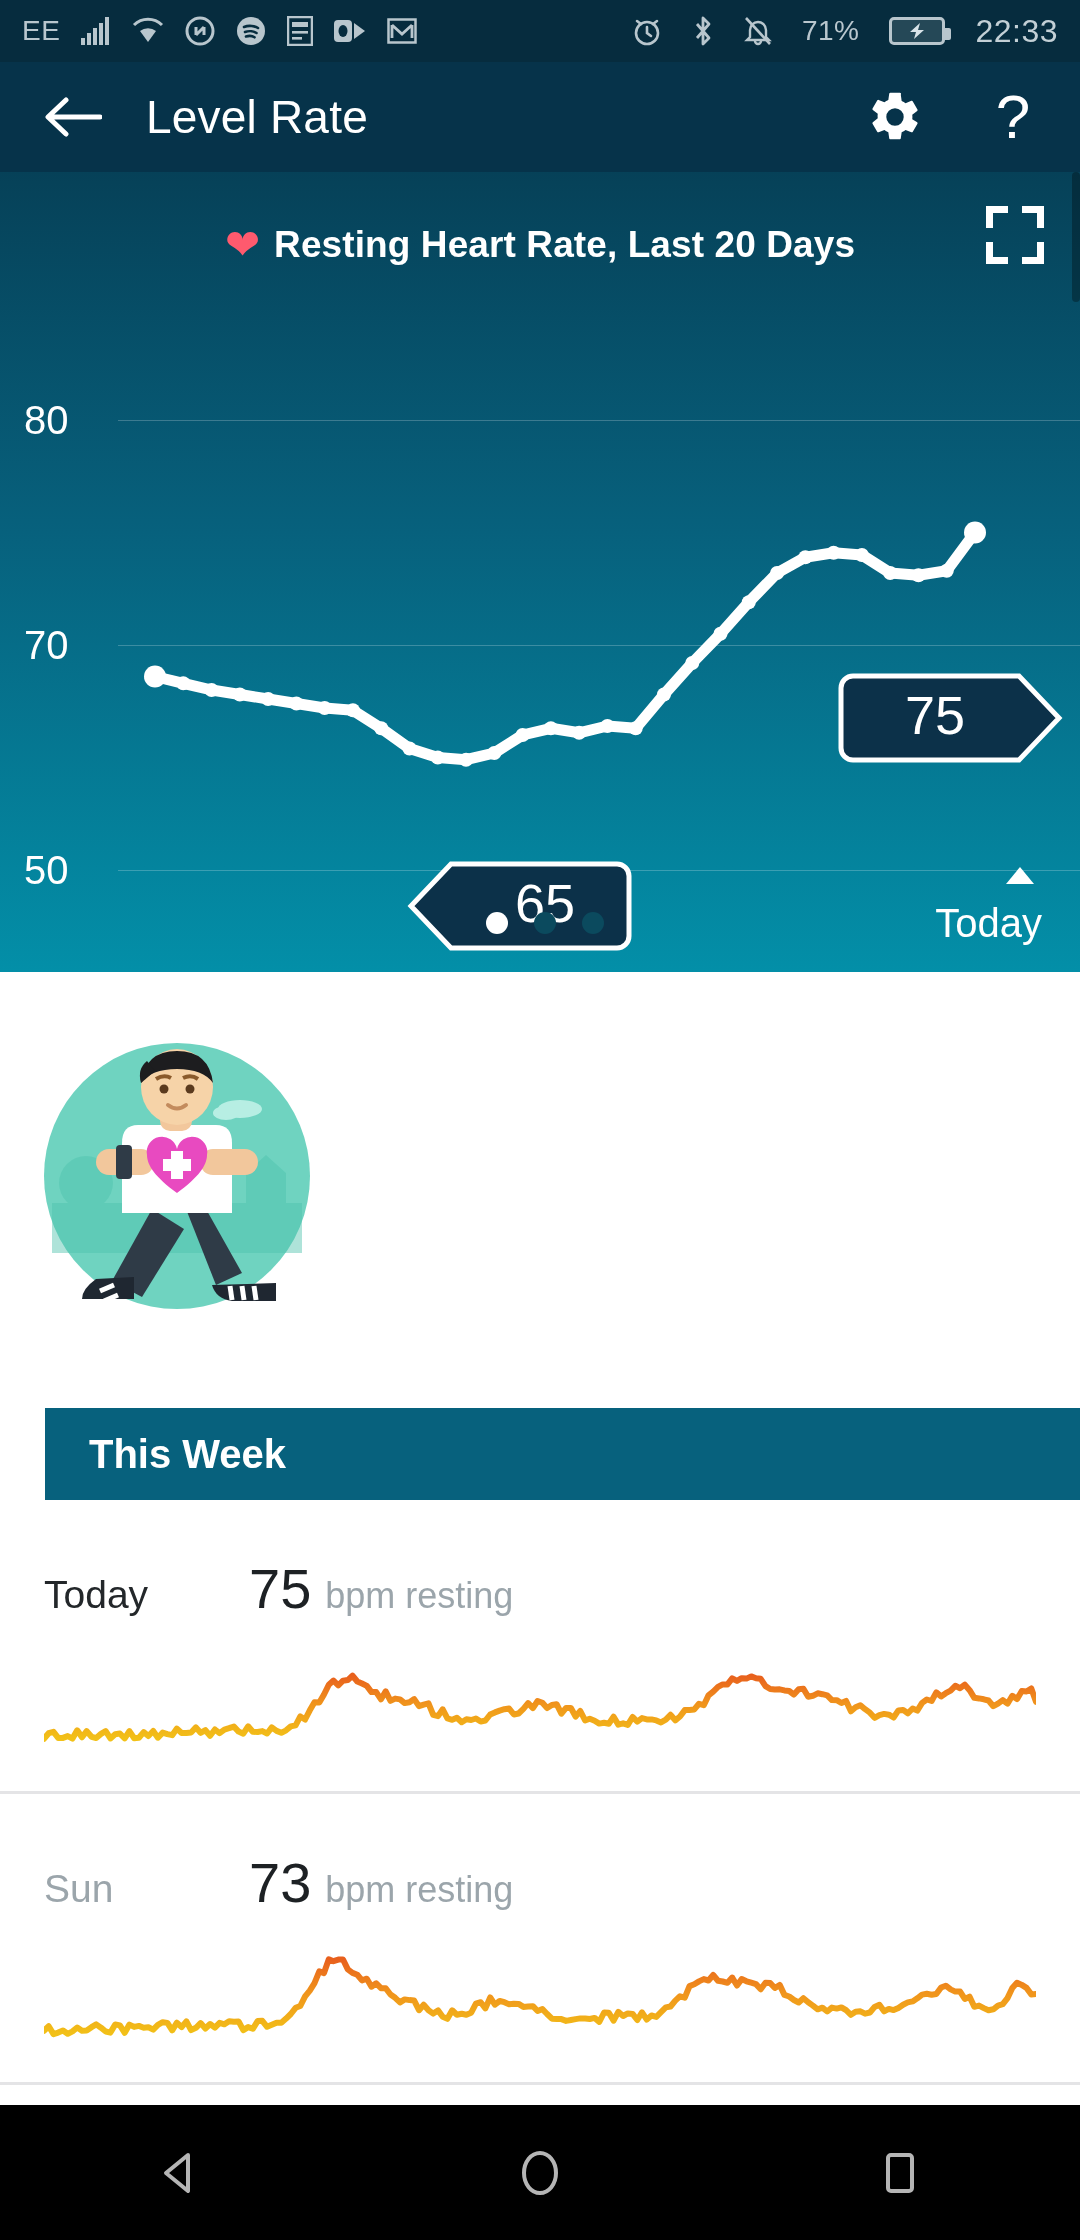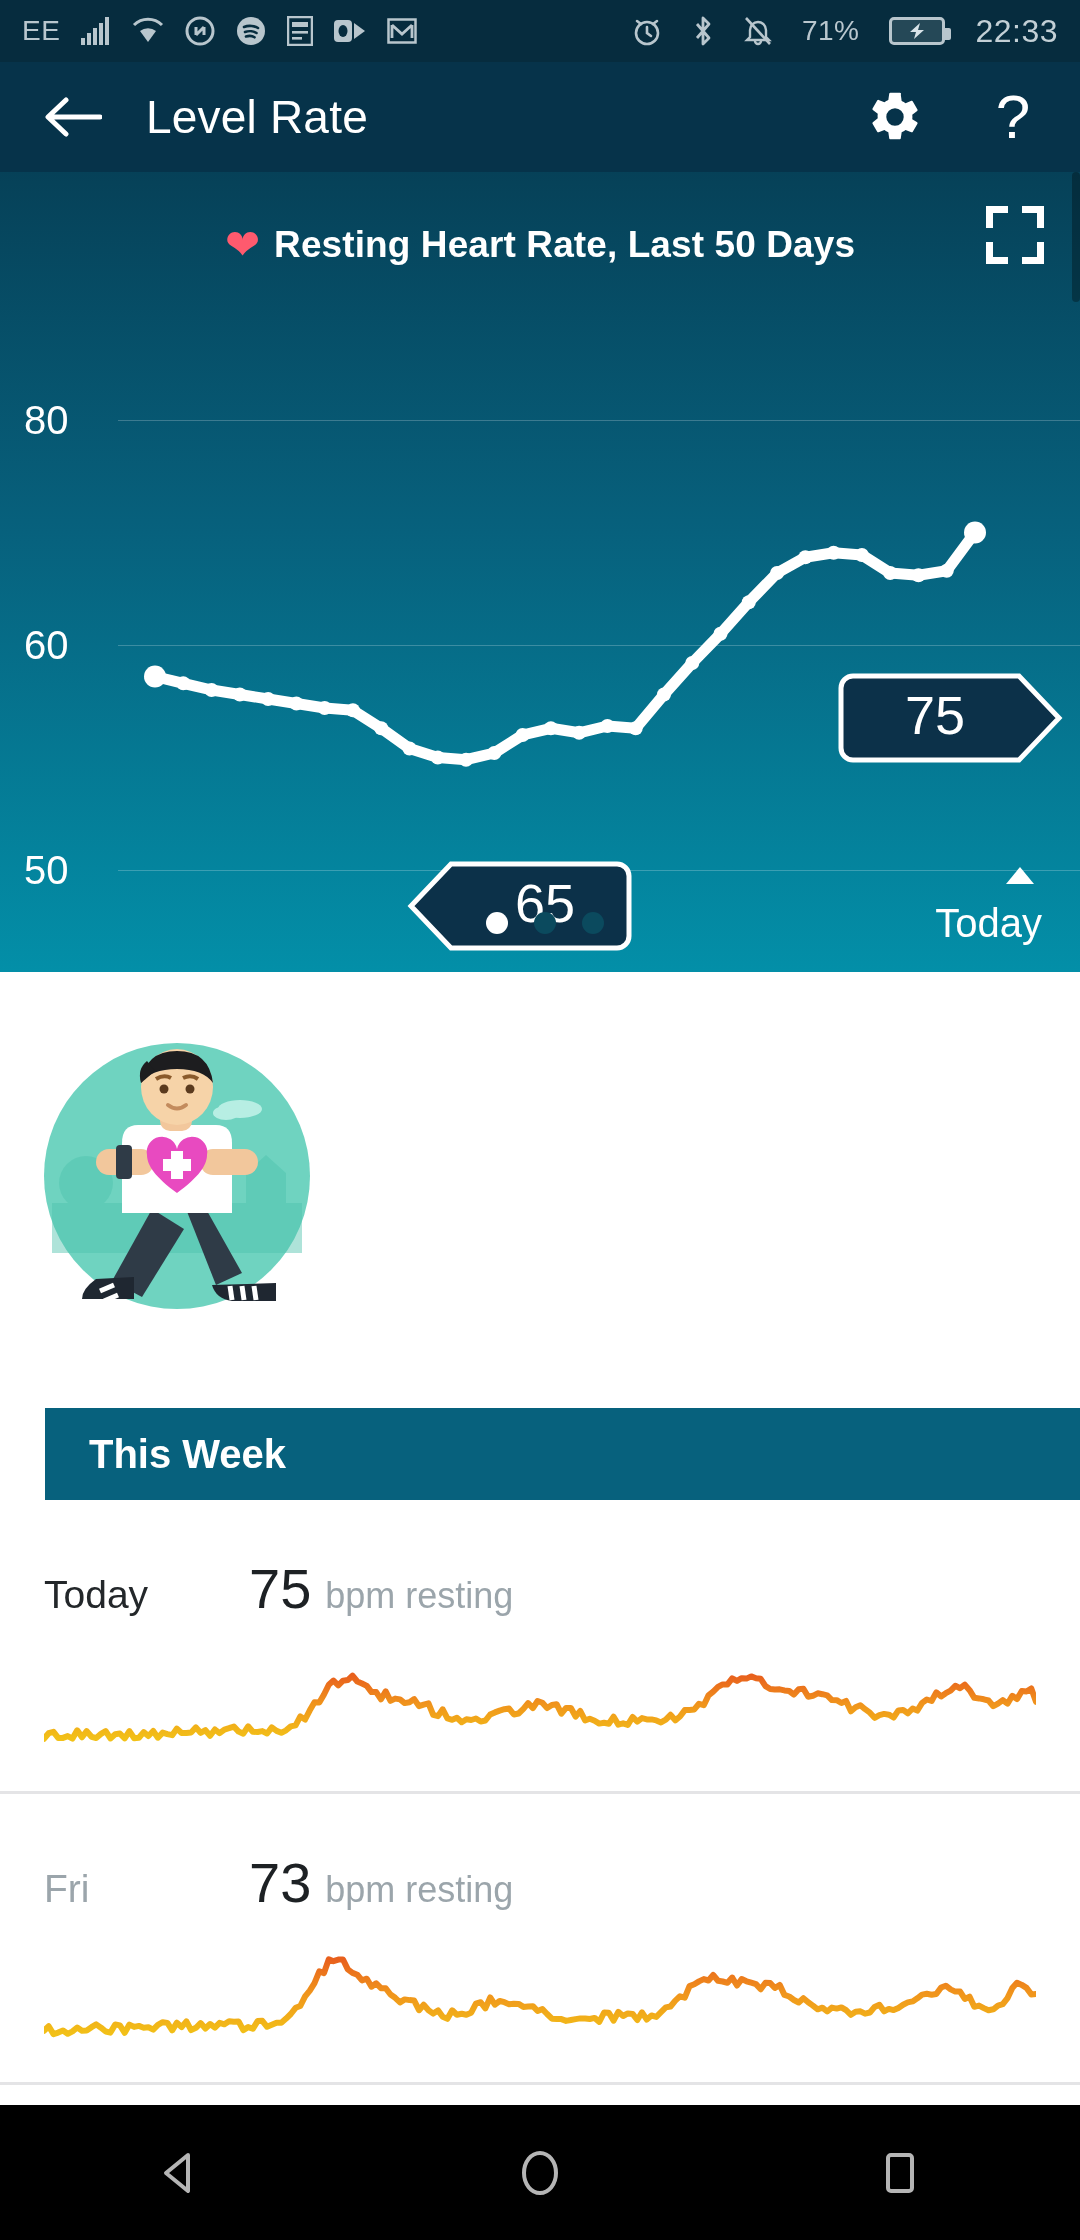--- a/index.html
+++ b/index.html
@@ -259,35 +259,35 @@
         <span class="qmark">?</span>
       </div>
     </div>
   </div>
 
   <div class="chart-panel">
     <div class="scrollbar"></div>
 
     <div class="chart-head">
       <span class="heart">❤</span>
-      <span class="chart-title">Resting Heart Rate, Last 50 Days</span>
+      <span class="chart-title">Resting Heart Rate, Last 20 Days</span>
     </div>
     <div class="expand-btn">
       <span class="c1"></span>
         <span class="c2"></span>
         <span class="c3"></span>
         <span class="c4"></span>
     </div>
 
     <div class="plot">
       <div class="gridline" style="top:248px;"></div>
       <div class="gridline" style="top:473px;"></div>
       <div class="gridline" style="top:698px;"></div>
       <div class="y-lab" style="top:248px;">80</div>
-      <div class="y-lab" style="top:473px;">60</div>
+      <div class="y-lab" style="top:473px;">70</div>
       <div class="y-lab" style="top:698px;">50</div>
 
       <svg id="rhr-svg" width="1080" height="800" viewBox="0 0 1080 800" style="position:absolute;inset:0;">
         <polyline id="rhr-line" fill="none" stroke="#ffffff" stroke-width="11" stroke-linecap="round" stroke-linejoin="round" points="155.0,504.5 183.3,511.3 211.6,518.0 239.8,522.5 268.1,527.0 296.4,531.5 324.7,536.0 352.9,538.3 381.2,556.3 409.5,576.5 437.8,585.5 466.0,587.7 494.3,581.0 522.6,563.0 550.9,556.3 579.1,560.8 607.4,554.0 635.7,556.3 664.0,522.5 692.2,491.0 720.5,461.8 748.8,430.2 777.1,401.0 805.3,385.2 833.6,380.8 861.9,383.0 890.2,401.0 918.4,403.3 946.7,398.8 975.0,360.5"></polyline>
         <g id="rhr-dots">
             <circle cx="155" cy="504.5000000000001" r="11" fill="#ffffff"></circle>
             <circle cx="183.27586206896552" cy="511.25000000000006" r="7" fill="#ffffff"></circle>
             <circle cx="211.55172413793105" cy="518" r="7" fill="#ffffff"></circle>
             <circle cx="239.82758620689657" cy="522.5" r="7" fill="#ffffff"></circle>
             <circle cx="268.1034482758621" cy="527.0000000000001" r="7" fill="#ffffff"></circle>
@@ -410,21 +410,21 @@
               <stop offset=".55" stop-color="#f0941c"></stop>
               <stop offset="1" stop-color="#e8601d"></stop>
           </linearGradient>
         </defs>
         <polyline id="spark-0" fill="none" stroke="url(#sg1)" stroke-width="6" stroke-linecap="round" stroke-linejoin="round" points="0.0,88.7 4.7,83.2 9.5,81.8 14.2,87.9 19.0,87.9 23.7,86.1 28.5,88.6 33.2,80.3 38.0,87.3 42.7,81.1 47.5,86.8 52.2,88.0 57.0,83.9 61.7,81.1 66.4,88.4 71.2,84.2 75.9,83.6 80.7,88.4 85.4,81.1 90.2,88.2 94.9,87.8 99.7,82.1 104.4,86.0 109.2,81.0 113.9,87.7 118.7,82.6 123.4,84.1 128.2,85.2 132.9,78.6 137.6,83.0 142.4,83.1 147.1,82.5 151.9,77.4 156.6,82.8 161.4,80.2 166.1,85.8 170.9,79.5 175.6,83.2 180.4,79.6 185.1,78.2 189.9,76.6 194.6,81.6 199.3,83.7 204.1,76.3 208.8,81.8 213.6,82.0 218.3,81.1 223.1,83.5 227.8,77.4 232.6,80.9 237.3,82.8 242.1,80.3 246.8,76.4 251.6,75.3 256.3,66.4 261.1,69.5 265.8,60.3 270.5,52.2 275.3,52.6 280.0,44.5 284.8,34.7 289.5,30.6 294.3,35.3 299.0,30.7 303.8,30.1 308.5,25.6 313.3,31.5 318.0,33.5 322.8,35.9 327.5,42.1 332.2,42.1 337.0,49.3 341.7,41.4 346.5,50.8 351.2,48.6 356.0,49.4 360.7,53.1 365.5,52.2 370.2,49.1 375.0,56.1 379.7,54.6 384.5,53.3 389.2,64.9 394.0,66.1 398.7,59.3 403.4,68.4 408.2,69.8 412.9,67.8 417.7,72.2 422.4,69.3 427.2,70.0 431.9,68.5 436.7,71.6 441.4,70.5 446.2,64.5 450.9,62.4 455.7,60.6 460.4,59.2 465.1,58.5 469.9,64.5 474.6,63.5 479.4,58.8 484.1,53.1 488.9,58.1 493.6,51.0 498.4,52.8 503.1,58.1 507.9,55.0 512.6,54.2 517.4,63.7 522.1,57.9 526.9,58.0 531.6,66.5 536.3,61.0 541.1,70.4 545.8,68.7 550.6,70.7 555.3,73.6 560.1,72.8 564.8,73.7 569.6,66.7 574.3,74.6 579.1,73.3 583.8,74.9 588.6,67.0 593.3,71.6 598.0,68.1 602.8,69.4 607.5,69.4 612.3,70.4 617.0,72.4 621.8,69.7 626.5,64.8 631.3,70.3 636.0,66.5 640.8,60.1 645.5,59.9 650.3,59.4 655.0,53.8 659.8,55.2 664.5,45.4 669.2,41.6 674.0,36.9 678.7,34.4 683.5,34.4 688.2,28.3 693.0,30.9 697.7,28.2 702.5,28.6 707.2,26.4 712.0,28.2 716.7,28.8 721.5,36.1 726.2,39.0 730.9,39.6 735.7,39.3 740.4,40.4 745.2,41.0 749.9,44.6 754.7,39.2 759.4,38.8 764.2,46.8 768.9,45.8 773.7,43.3 778.4,44.2 783.2,45.3 787.9,50.1 792.7,50.2 797.4,53.0 802.1,50.9 806.9,61.3 811.6,57.3 816.4,55.2 821.1,59.2 825.9,62.7 830.6,67.8 835.4,65.1 840.1,63.9 844.9,64.7 849.6,67.5 854.4,60.4 859.1,59.9 863.8,63.3 868.6,58.5 873.3,60.6 878.1,52.9 882.8,49.5 887.6,51.0 892.3,42.4 897.1,46.4 901.8,43.2 906.6,40.6 911.3,35.8 916.1,38.2 920.8,34.7 925.6,40.2 930.3,47.8 935.0,48.4 939.8,49.3 944.5,50.5 949.3,56.2 954.0,53.6 958.8,50.1 963.5,53.7 968.3,45.8 973.0,49.1 977.8,41.0 982.5,41.5 987.3,38.4 992.0,51.8"></polyline>
       </svg>
     </div>
 
     <div class="day-row">
       <div class="row-top">
-        <span class="row-day past">Fri</span>
+        <span class="row-day past">Sun</span>
         <span class="row-bpm">73</span>
         <span class="row-unit">bpm resting</span>
       </div>
       <svg class="spark" viewBox="0 0 992 110" preserveAspectRatio="none">
         <polyline id="spark-1" fill="none" stroke="url(#sg1)" stroke-width="6" stroke-linecap="round" stroke-linejoin="round" points="0.0,86.7 4.7,82.3 9.5,90.1 14.2,88.6 19.0,86.5 23.7,89.8 28.5,87.3 33.2,83.5 38.0,86.7 42.7,86.4 47.5,83.2 52.2,80.4 57.0,83.7 61.7,87.5 66.4,88.6 71.2,80.4 75.9,81.4 80.7,88.8 85.4,80.6 90.2,82.9 94.9,81.9 99.7,83.7 104.4,83.3 109.2,85.6 113.9,80.8 118.7,78.2 123.4,78.9 128.2,86.3 132.9,78.7 137.6,83.1 142.4,77.4 147.1,86.1 151.9,83.8 156.6,79.1 161.4,84.5 166.1,80.0 170.9,83.6 175.6,78.8 180.4,80.3 185.1,77.2 189.9,77.7 194.6,77.4 199.3,86.1 204.1,83.1 208.8,84.8 213.6,77.1 218.3,76.8 223.1,82.8 227.8,80.8 232.6,78.7 237.3,78.8 242.1,74.6 246.8,70.0 251.6,63.8 256.3,62.0 261.1,52.4 265.8,46.6 270.5,39.1 275.3,27.4 280.0,29.1 284.8,15.3 289.5,17.2 294.3,15.6 299.0,15.5 303.8,25.4 308.5,28.9 313.3,30.8 318.0,36.4 322.8,34.7 327.5,42.7 332.2,39.3 337.0,44.2 341.7,44.2 346.5,50.5 351.2,53.8 356.0,58.4 360.7,55.4 365.5,56.1 370.2,56.6 375.0,66.2 379.7,60.7 384.5,66.3 389.2,69.6 394.0,66.4 398.7,72.8 403.4,74.8 408.2,66.3 412.9,70.7 417.7,69.7 422.4,70.7 427.2,68.7 431.9,59.7 436.7,58.2 441.4,64.4 446.2,53.4 450.9,60.7 455.7,57.0 460.4,58.2 465.1,60.3 469.9,59.8 474.6,59.9 479.4,62.9 484.1,62.5 488.9,62.2 493.6,67.0 498.4,65.1 503.1,70.0 507.9,74.7 512.6,74.9 517.4,75.1 522.1,76.9 526.9,76.0 531.6,75.1 536.3,74.4 541.1,74.5 545.8,75.0 550.6,73.9 555.3,77.9 560.1,68.5 564.8,68.8 569.6,76.6 574.3,67.8 579.1,72.0 583.8,69.4 588.6,69.9 593.3,76.0 598.0,68.3 602.8,75.6 607.5,71.5 612.3,72.9 617.0,68.2 621.8,63.4 626.5,62.5 631.3,56.6 636.0,52.3 640.8,53.7 645.5,42.1 650.3,40.3 655.0,37.4 659.8,35.1 664.5,36.5 669.2,31.0 674.0,36.7 678.7,37.5 683.5,38.8 688.2,33.6 693.0,41.5 697.7,35.1 702.5,37.3 707.2,38.7 712.0,40.1 716.7,45.2 721.5,38.7 726.2,39.1 730.9,44.0 735.7,40.9 740.4,50.9 745.2,52.5 749.9,56.0 754.7,58.5 759.4,54.2 764.2,58.3 768.9,61.6 773.7,65.3 778.4,63.7 783.2,67.5 787.9,63.6 792.7,64.6 797.4,63.4 802.1,66.2 806.9,70.8 811.6,67.8 816.4,67.3 821.1,69.7 825.9,68.5 830.6,62.9 835.4,60.8 840.1,67.3 844.9,64.9 849.6,66.1 854.4,63.9 859.1,60.7 863.8,58.4 868.6,57.4 873.3,54.3 878.1,50.6 882.8,49.8 887.6,50.7 892.3,50.0 897.1,43.5 901.8,41.7 906.6,45.4 911.3,47.6 916.1,47.6 920.8,54.9 925.6,52.7 930.3,62.8 935.0,61.6 939.8,64.1 944.5,66.3 949.3,65.3 954.0,61.6 958.8,60.2 963.5,54.1 968.3,44.0 973.0,38.7 977.8,40.9 982.5,43.9 987.3,50.4 992.0,49.9"></polyline>
       </svg>
     </div>
 
     <div class="row-partial"></div>
   </div>

